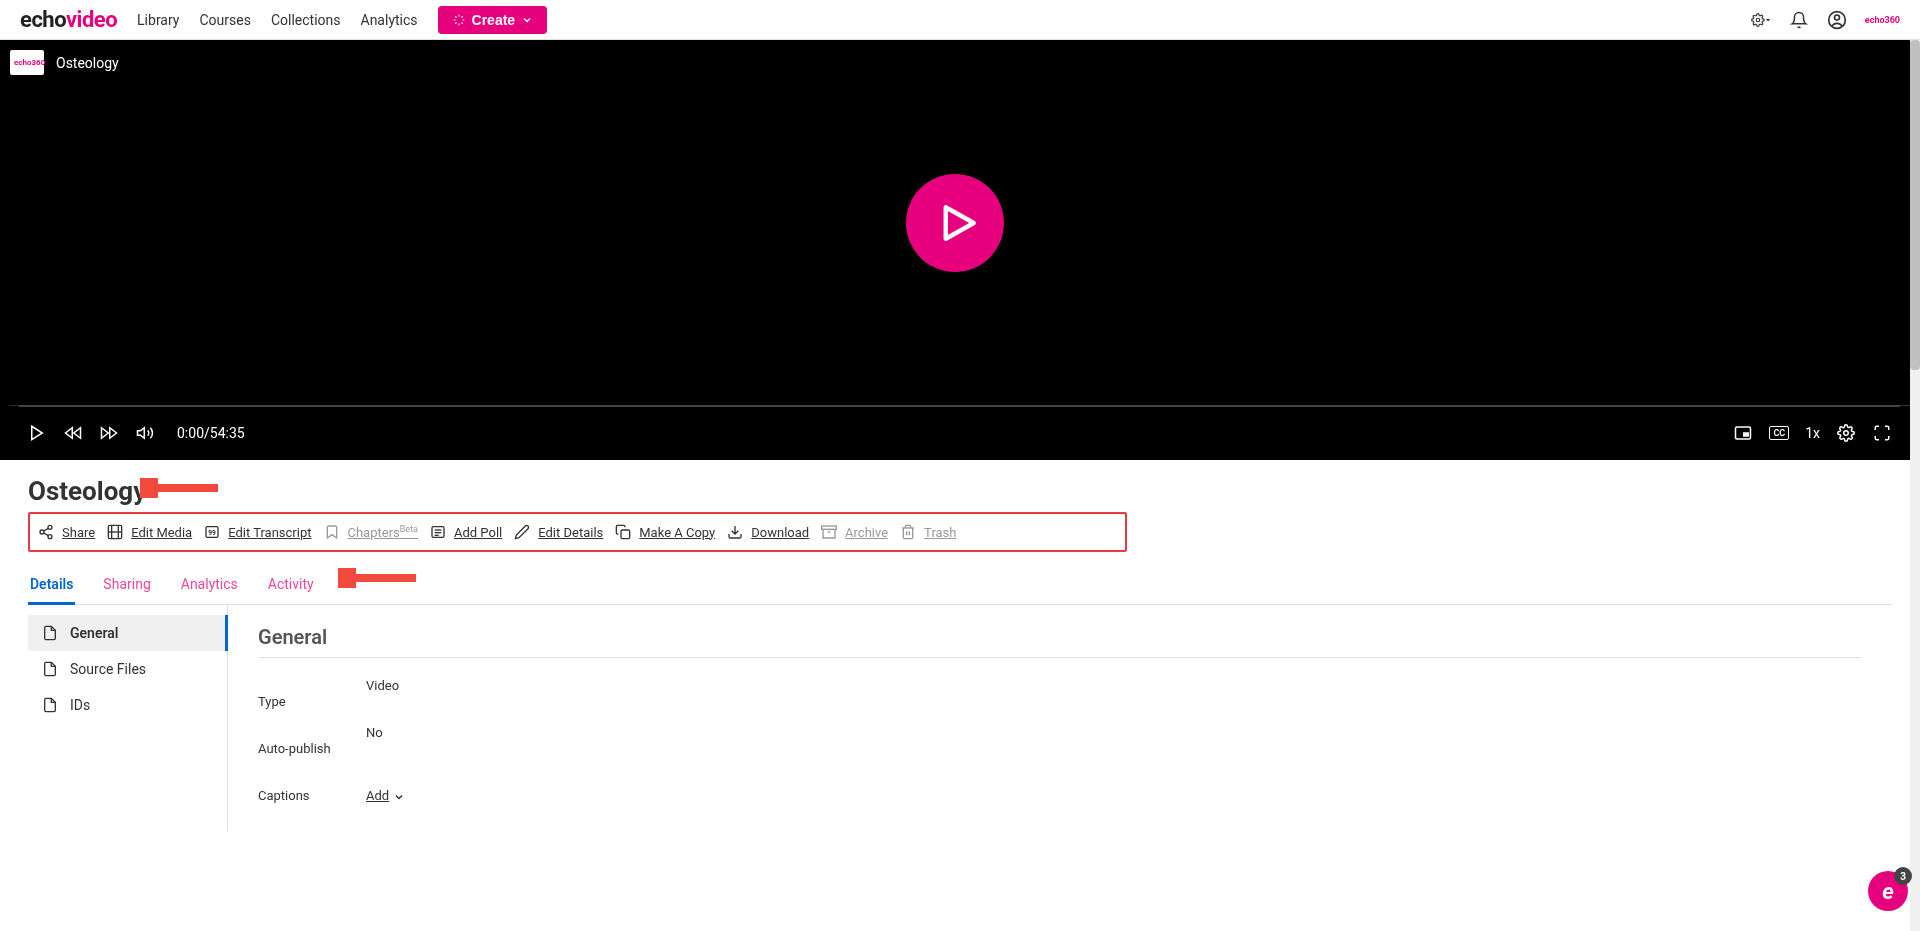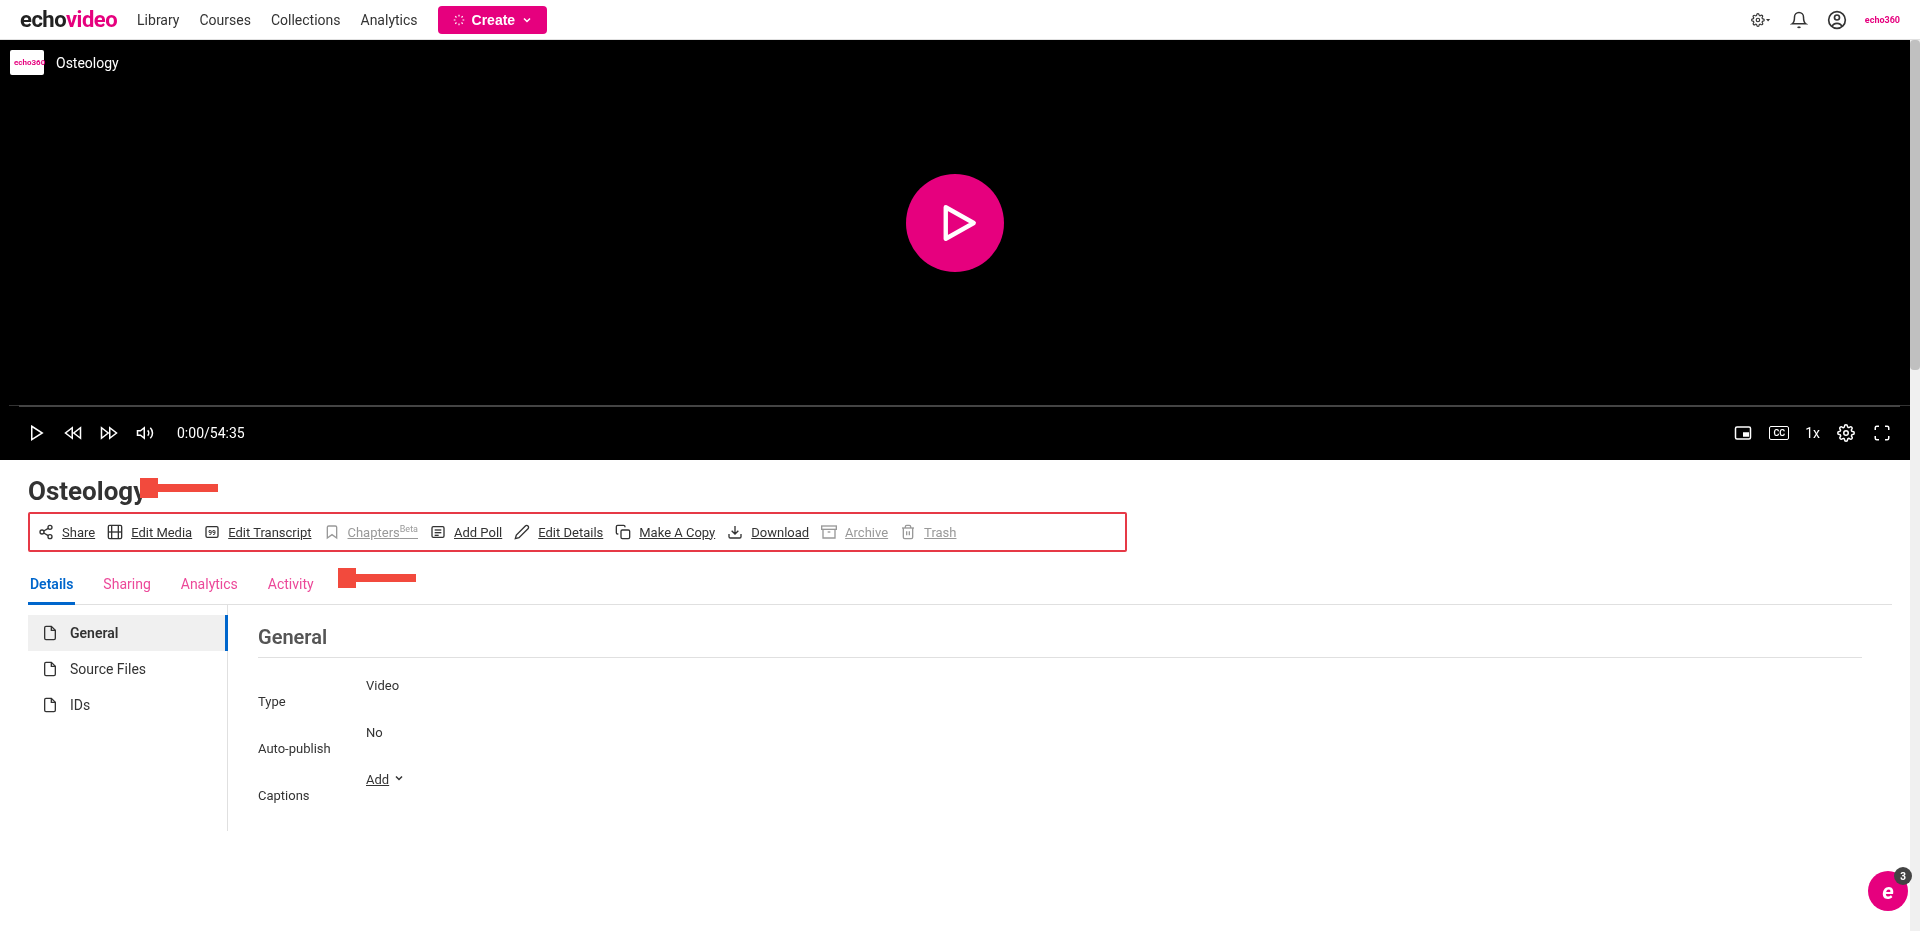--- a/index.html
+++ b/index.html
@@ -56,21 +56,21 @@
     .details-layout { display: flex; }
     .sidebar { width: 200px; border-right: 1px solid #e0e0e0; padding-top: 10px; }
     .side-item { display: flex; align-items: center; gap: 12px; padding: 10px 14px; font-size: 14px; color: #333; cursor: pointer; }
     .side-item.active { background: #f0f0f0; font-weight: 600; border-right: 3px solid #0066cc; margin-right: -1px; }
     .side-icon { width: 16px; height: 16px; }
     .main-panel { flex: 1; padding: 20px 30px; }
     .section-title { font-size: 20px; color: #555; font-weight: 600; margin-bottom: 12px; padding-bottom: 8px; border-bottom: 1px solid #e0e0e0; }
     .detail-row { display: flex; padding: 8px 0; font-size: 13px; }
     .detail-label { width: 108px; color: #333; margin-top: 16px; }
     .detail-value { color: #333; }
-    .detail-value.link { text-decoration: underline; cursor: pointer; display: flex; align-items: flex-start; gap: 4px; }
+    .detail-value.link { text-decoration: underline; cursor: pointer; display: flex; align-items: flex-end; gap: 4px; }
     
     
     .scrollbar-track { position: absolute; right: 0; top: 40px; bottom: 0; width: 10px; background: #f0f0f0; }
     .scrollbar-thumb { position: absolute; right: 0; top: 0; width: 10px; height: 330px; background: #c0c0c0; border-radius: 4px; }
     
     
     .floating-e { position: fixed; right: 12px; bottom: 20px; width: 40px; height: 40px; background: #e6007e; border-radius: 50%; display: flex; align-items: center; justify-content: center; color: #fff; font-size: 22px; font-weight: 700; font-style: italic; }
     .floating-e .badge-n { position: absolute; top: -4px; right: -4px; width: 18px; height: 18px; background: #444; border-radius: 50%; font-size: 10px; display: flex; align-items: center; justify-content: center; font-style: normal; }
     
     

